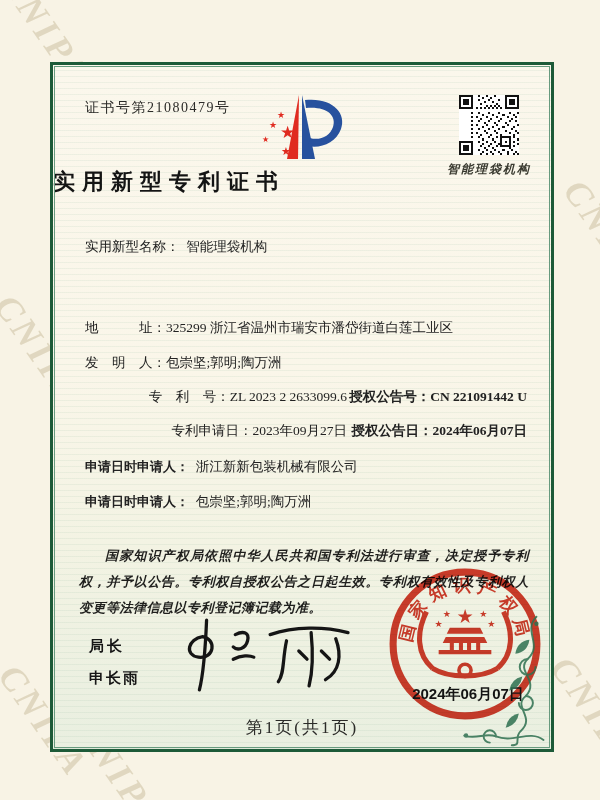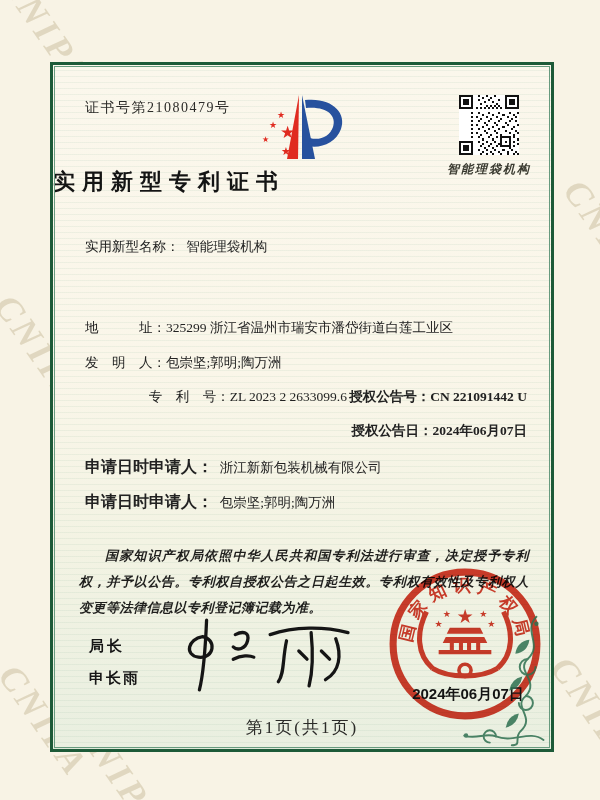--- a/index.html
+++ b/index.html
@@ -34,21 +34,21 @@
   .cert-no{position:absolute;left:32px;top:34px;font-size:14px;letter-spacing:1.5px;}
   .logo{position:absolute;left:203px;top:26px;width:95px;height:74px;}
   .qr{position:absolute;left:406px;top:30px;width:60px;height:60px;}
   .qr-label{position:absolute;left:380px;top:96px;width:112px;text-align:center;
     font:bold italic 12px "Liberation Serif","DejaVu Serif",serif;color:#3a3a30;letter-spacing:2px;}
   .title{position:absolute;left:0;right:0;top:102px;
     font-size:22px;font-weight:bold;letter-spacing:7px;color:#141414;}
   .row{position:absolute;left:32px;right:24px;font-size:13.5px;line-height:20px;white-space:nowrap;}
   .lbl{color:#222;}
   .val{color:#222;margin-top:39px;}
-  .lbl-sans{font-family:"Liberation Sans","DejaVu Sans",sans-serif;font-weight:bold;font-size:16px;text-align:right;}
+  .lbl-sans{font-family:"Liberation Sans","DejaVu Sans",sans-serif;font-weight:bold;font-size:13px;text-align:right;}
   .pair{display:flex;text-align:right;}
   .pcol1{width:262px;}
   .pcol2{flex:1;font-weight:bold;}
   .legal{
     position:absolute;left:26px;right:22px;top:478px;
     font:bold italic 13px "Liberation Serif","DejaVu Serif",serif;
     line-height:26px;text-indent:2em;text-align:justify;
     letter-spacing:0.5px;color:#1f1f1d;
   }
   .officer-title{position:absolute;left:36px;top:572px;
@@ -137,20 +137,23 @@
     <div class="row pair" style="top:322px">
       <span class="pcol1">
         <span class="lbl">专　利　号：</span><span class="val">ZL 2023 2 2633099.6</span>
       </span>
       <span class="pcol2">
         <span class="lbl">授权公告号：</span><span class="val">CN 221091442 U</span>
       </span>
     </div>
 
     <div class="row pair" style="top:356px">
+      <span class="pcol1">
+        <span class="lbl">专利申请日：</span><span class="val">2023年09月27日</span>
+      </span>
       <span class="pcol2">
         <span class="lbl">授权公告日：</span><span class="val">2024年06月07日</span>
       </span>
     </div>
 
     <div class="row" style="top:392px">
       <span class="lbl lbl-sans">申请日时申请人：</span>&nbsp;
       <span class="val">浙江新新包装机械有限公司</span>
     </div>
 

